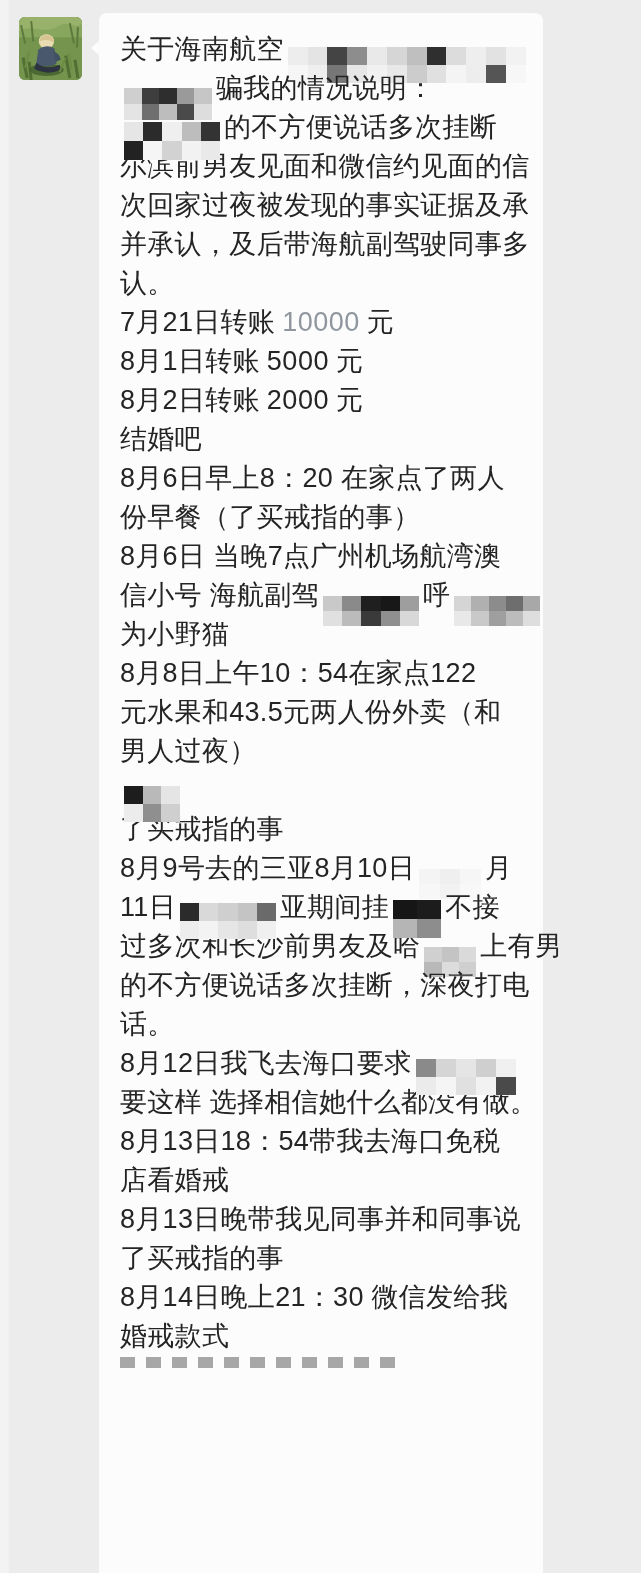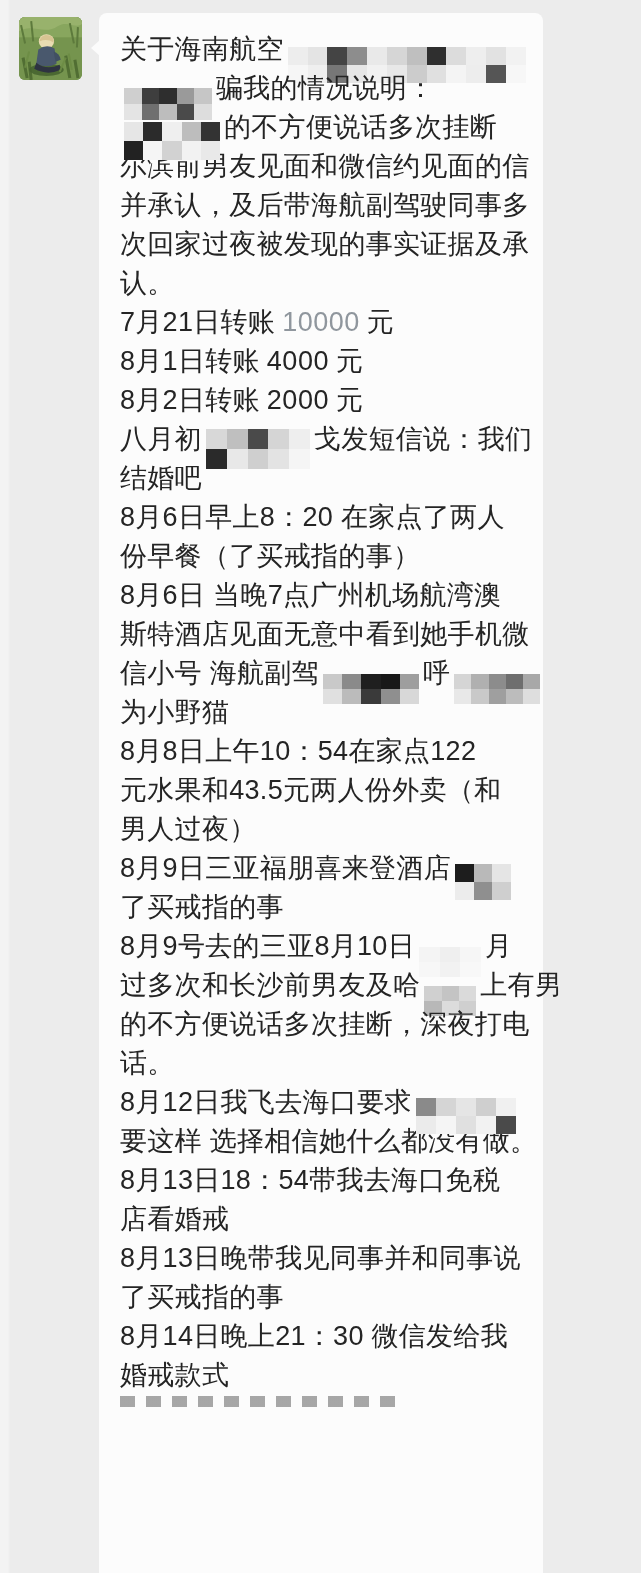--- a/index.html
+++ b/index.html
@@ -107,43 +107,30 @@
           <i style="background: rgb(239, 239, 239);"></i>
           <i style="background: rgb(189, 189, 189);"></i>
           <i style="background: rgb(51, 51, 51);"></i>
           <i style="background: rgb(34, 34, 34);"></i>
           <i style="background: rgb(245, 245, 245);"></i>
           <i style="background: rgb(210, 210, 210);"></i>
           <i style="background: rgb(242, 242, 242);"></i>
           <i style="background: rgb(233, 233, 233);"></i>
         </span><span class="run">的不方便说话多次挂断</span></div>
       <div class="line"><span class="run">尔滨前男友见面和微信约见面的信</span></div>
+      <div class="line"><span class="run">次回家过夜被发现的事实证据及承</span></div>
       <div class="line"><span class="run">并承认，及后带海航副驾驶同事多</span></div>
-      <div class="line"><span class="run">次回家过夜被发现的事实证据及承</span></div>
       <div class="line"><span class="run">认。</span></div>
       <div class="line"><span class="run">7月21日转账</span><span class="amount gray">10000</span><span class="run">元</span></div>
-      <div class="line"><span class="run">8月1日转账</span><span class="amount">4000</span><span class="run">元</span></div>
+      <div class="line"><span class="run">8月1日转账</span><span class="amount">5000</span><span class="run">元</span></div>
       <div class="line"><span class="run">8月2日转账</span><span class="amount">2000</span><span class="run">元</span></div>
-      <div class="line"><span class="run">八月初</span><span class="redact" style="width: 104px; height: 40px; grid-template-columns: repeat(5, 1fr); transform: translateY(-6px);">
-          <i style="background: rgb(216, 216, 216);"></i>
-          <i style="background: rgb(191, 191, 191);"></i>
-          <i style="background: rgb(74, 74, 74);"></i>
-          <i style="background: rgb(213, 213, 213);"></i>
-          <i style="background: rgb(238, 238, 238);"></i>
-          <i style="background: rgb(42, 42, 42);"></i>
-          <i style="background: rgb(232, 232, 232);"></i>
-          <i style="background: rgb(207, 207, 207);"></i>
-          <i style="background: rgb(227, 227, 227);"></i>
-          <i style="background: rgb(245, 245, 245);"></i>
-        </span><span class="run">戈发短信说：我们</span></div>
       <div class="line"><span class="run">结婚吧</span></div>
       <div class="line"><span class="run">8月6日早上8：20 在家点了两人</span></div>
       <div class="line"><span class="run">份早餐（了买戒指的事）</span></div>
       <div class="line"><span class="run">8月6日 当晚7点广州机场航湾澳</span></div>
-      <div class="line"><span class="run">斯特酒店见面无意中看到她手机微</span></div>
       <div class="line"><span class="run">信小号 海航副驾</span><span class="redact" style="width: 96px; height: 30px; grid-template-columns: repeat(5, 1fr);">
           <i style="background: rgb(201, 201, 201);"></i>
           <i style="background: rgb(138, 138, 138);"></i>
           <i style="background: rgb(31, 31, 31);"></i>
           <i style="background: rgb(24, 24, 24);"></i>
           <i style="background: rgb(158, 158, 158);"></i>
           <i style="background: rgb(224, 224, 224);"></i>
           <i style="background: rgb(187, 187, 187);"></i>
           <i style="background: rgb(58, 58, 58);"></i>
           <i style="background: rgb(143, 143, 143);"></i>
@@ -157,37 +144,54 @@
           <i style="background: rgb(232, 232, 232);"></i>
           <i style="background: rgb(201, 201, 201);"></i>
           <i style="background: rgb(159, 159, 159);"></i>
           <i style="background: rgb(188, 188, 188);"></i>
           <i style="background: rgb(222, 222, 222);"></i>
         </span></div>
       <div class="line"><span class="run">为小野猫</span></div>
       <div class="line"><span class="run">8月8日上午10：54在家点122</span></div>
       <div class="line"><span class="run">元水果和43.5元两人份外卖（和</span></div>
       <div class="line"><span class="run">男人过夜）</span></div>
-      <div class="line"><span class="run">8月9日三亚福朋喜来登酒店</span><span class="redact" style="width: 56px; height: 36px; grid-template-columns: repeat(3, 1fr); transform: translateY(-2px);">
+      <div class="line"><span class="redact" style="width: 56px; height: 36px; grid-template-columns: repeat(3, 1fr); transform: translateY(-2px);">
           <i style="background: rgb(29, 29, 29);"></i>
           <i style="background: rgb(185, 185, 185);"></i>
           <i style="background: rgb(229, 229, 229);"></i>
           <i style="background: rgb(236, 236, 236);"></i>
           <i style="background: rgb(143, 143, 143);"></i>
           <i style="background: rgb(207, 207, 207);"></i>
         </span></div>
       <div class="line"><span class="run">了买戒指的事</span></div>
       <div class="line"><span class="run">8月9号去的三亚8月10日</span><span class="redact" style="width: 62px; height: 30px; grid-template-columns: repeat(3, 1fr);">
           <i style="background: rgb(244, 244, 244);"></i>
           <i style="background: rgb(239, 239, 239);"></i>
           <i style="background: rgb(246, 246, 246);"></i>
           <i style="background: rgb(247, 247, 247);"></i>
           <i style="background: rgb(242, 242, 242);"></i>
           <i style="background: rgb(248, 248, 248);"></i>
         </span><span class="run">月</span></div>
+      <div class="line"><span class="run">11日</span><span class="redact" style="width: 96px; height: 36px; grid-template-columns: repeat(5, 1fr); transform: translateY(-2px);">
+          <i style="background: rgb(43, 43, 43);"></i>
+          <i style="background: rgb(217, 217, 217);"></i>
+          <i style="background: rgb(207, 207, 207);"></i>
+          <i style="background: rgb(196, 196, 196);"></i>
+          <i style="background: rgb(106, 106, 106);"></i>
+          <i style="background: rgb(237, 237, 237);"></i>
+          <i style="background: rgb(243, 243, 243);"></i>
+          <i style="background: rgb(230, 230, 230);"></i>
+          <i style="background: rgb(222, 222, 222);"></i>
+          <i style="background: rgb(240, 240, 240);"></i>
+        </span><span class="run">亚期间挂</span><span class="redact" style="width: 48px; height: 38px; grid-template-columns: repeat(2, 1fr); transform: translateY(-4px);">
+          <i style="background: rgb(22, 22, 22);"></i>
+          <i style="background: rgb(28, 28, 28);"></i>
+          <i style="background: rgb(181, 181, 181);"></i>
+          <i style="background: rgb(141, 141, 141);"></i>
+        </span><span class="run">不接</span></div>
       <div class="line"><span class="run">过多次和长沙前男友及哈</span><span class="redact" style="width: 52px; height: 30px; grid-template-columns: repeat(3, 1fr);">
           <i style="background: rgb(208, 208, 208);"></i>
           <i style="background: rgb(196, 196, 196);"></i>
           <i style="background: rgb(218, 218, 218);"></i>
           <i style="background: rgb(184, 184, 184);"></i>
           <i style="background: rgb(220, 220, 220);"></i>
           <i style="background: rgb(207, 207, 207);"></i>
         </span><span class="run">上有男</span></div>
       <div class="line"><span class="run">的不方便说话多次挂断，深夜打电</span></div>
       <div class="line"><span class="run">话。</span></div>

